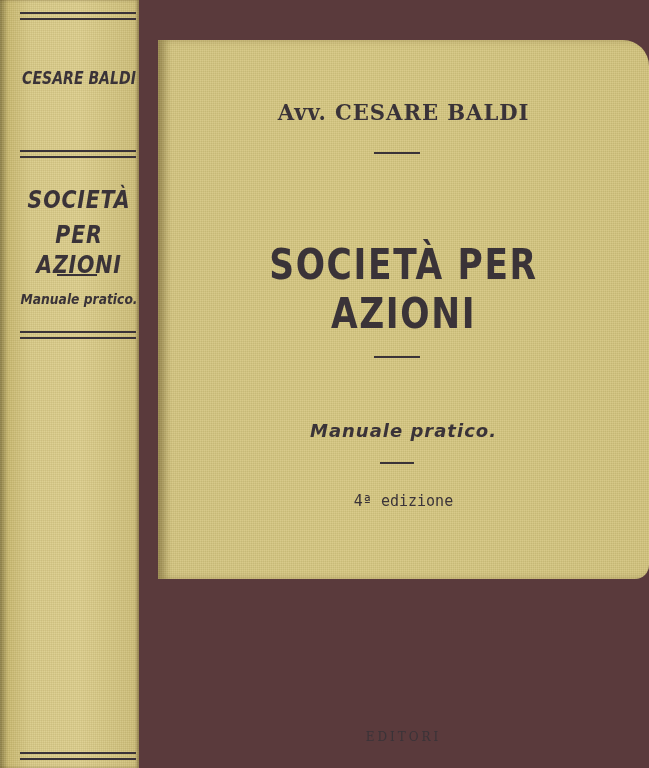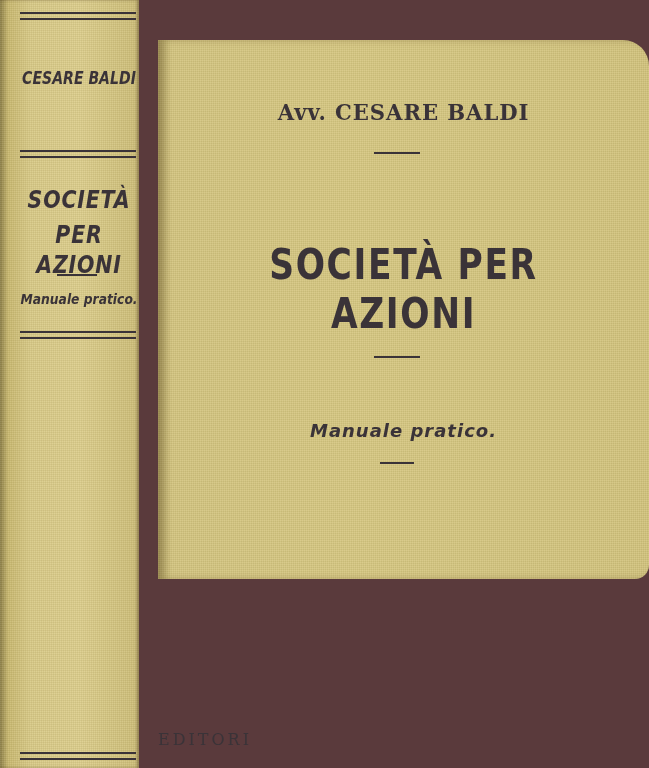--- a/index.html
+++ b/index.html
@@ -86,22 +86,22 @@
     .cover .edition {
       position: absolute; left: 0; width: 491px; top: 452px; text-align: center;
       font-family: "DejaVu Sans Mono", monospace; font-size: 15px; color: #3a3338;
     }
     .cover .publisher {
       position: absolute; left: 0; width: 491px; top: 648px; text-align: center;
       font-family: "DejaVu Serif", serif; font-size: 20px; color: #3a3338;
       letter-spacing: 1px;
     }
     .cover .publisher-sub {
-      position: absolute; left: 0; width: 491px; top: 690px; 
-      font-family: "DejaVu Serif", serif; font-size: 16px; color: #3a3338; letter-spacing: 3px;
+      position: absolute; left: 0; width: 491px; top: 690px; text-align: center;
+      font-family: "DejaVu Serif", serif; font-size: 12px; color: #3a3338; letter-spacing: 3px;
     }
   </style>
 </head>
 <body>
 
 <div class="book">
   <div class="spine">
     <div class="rule-double" style="top:12px;"></div>
     <div class="author">CESARE BALDI</div>
     <div class="rule-double" style="top:150px;"></div>
@@ -113,15 +113,16 @@
     <div class="rule-double" style="top:752px;"></div>
   </div>
 
   <div class="cover">
     <div class="author">Avv. CESARE BALDI</div>
     <div class="rule" style="top:112px;"></div>
     <div class="title">SOCIETÀ PER AZIONI</div>
     <div class="rule" style="top:316px;"></div>
     <div class="subtitle">Manuale pratico.</div>
     <div class="rule" style="top:422px; width:34px; left:222px;"></div>
+    <div class="edition">4ª edizione</div>
     <div class="publisher-sub">EDITORI</div>
   </div>
 </div>
 
 </body></html>

